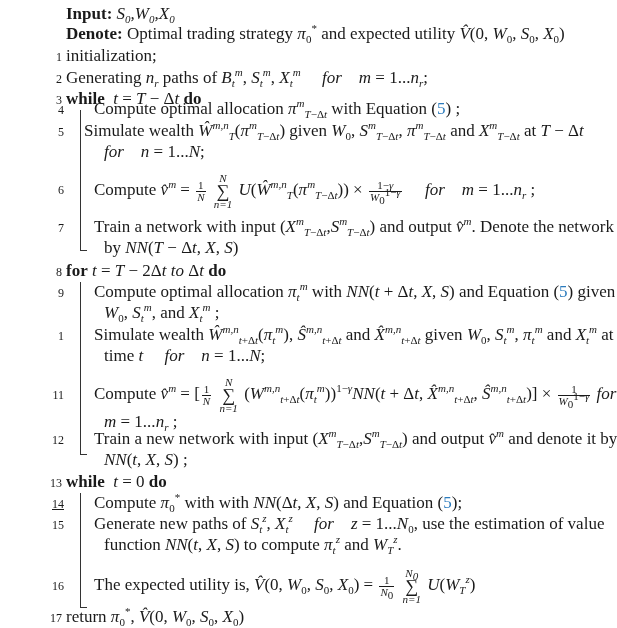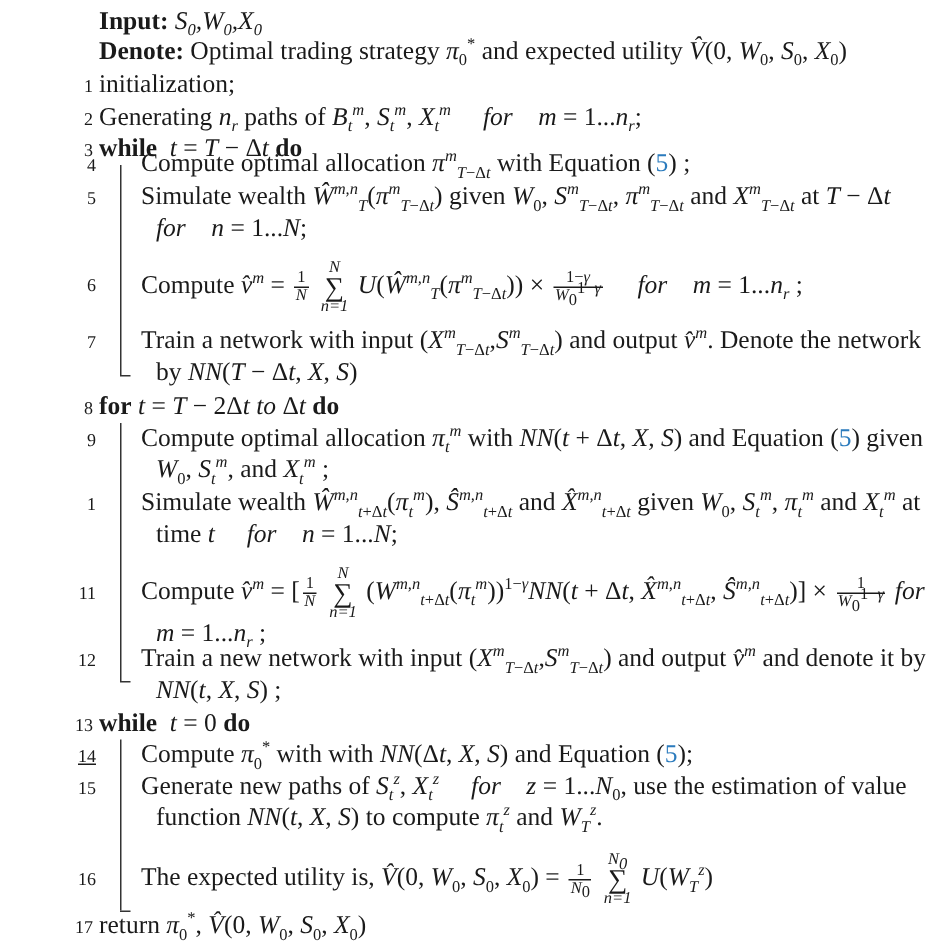--- a/index.html
+++ b/index.html
@@ -53,21 +53,21 @@
 
   <div class="vbar" style="left:32px;top:110px;height:140px;"></div>
   <div class="hbar" style="left:32px;top:250px;"></div>
 
   <span class="num in" style="top:103px;left:2px;">4</span>
   <div class="ln" style="left:46px;top:99px;">
     Compute optimal allocation <i>π</i><sup><i>m</i></sup><sub><i>T</i>−Δ<i>t</i></sub> with Equation (<span class="ref">5</span>) ;
   </div>
 
   <span class="num in" style="top:125px;left:2px;">5</span>
-  <div class="ln" style="left:46px;top:121px;">
+  <div class="ln" style="left:36px;top:121px;">
     Simulate wealth <i>Ŵ</i><sup><i>m,n</i></sup><sub><i>T</i></sub>(<i>π</i><sup><i>m</i></sup><sub><i>T</i>−Δ<i>t</i></sub>) given <i>W</i><sub>0</sub>, <i>S</i><sup><i>m</i></sup><sub><i>T</i>−Δ<i>t</i></sub>, <i>π</i><sup><i>m</i></sup><sub><i>T</i>−Δ<i>t</i></sub> and <i>X</i><sup><i>m</i></sup><sub><i>T</i>−Δ<i>t</i></sub> at <i>T</i> − Δ<i>t</i>
   </div>
   <div class="ln" style="left:56px;top:142px;"><i>for</i> &nbsp;&nbsp; <i>n</i> = 1...<i>N</i>;</div>
 
   <span class="num in" style="top:183px;left:2px;">6</span>
   <div class="ln" style="left:46px;top:170px;line-height:40px;">
     Compute <i>v̂</i><sup><i>m</i></sup> =
     <span class="frac"><span class="n">1</span><span class="d"><i>N</i></span></span>
     <span class="sum"><span class="top">N</span><span class="sig">∑</span><span class="bot">n=1</span></span>
     <i>U</i>(<i>Ŵ</i><sup><i>m,n</i></sup><sub><i>T</i></sub>(<i>π</i><sup><i>m</i></sup><sub><i>T</i>−Δ<i>t</i></sub>)) ×

